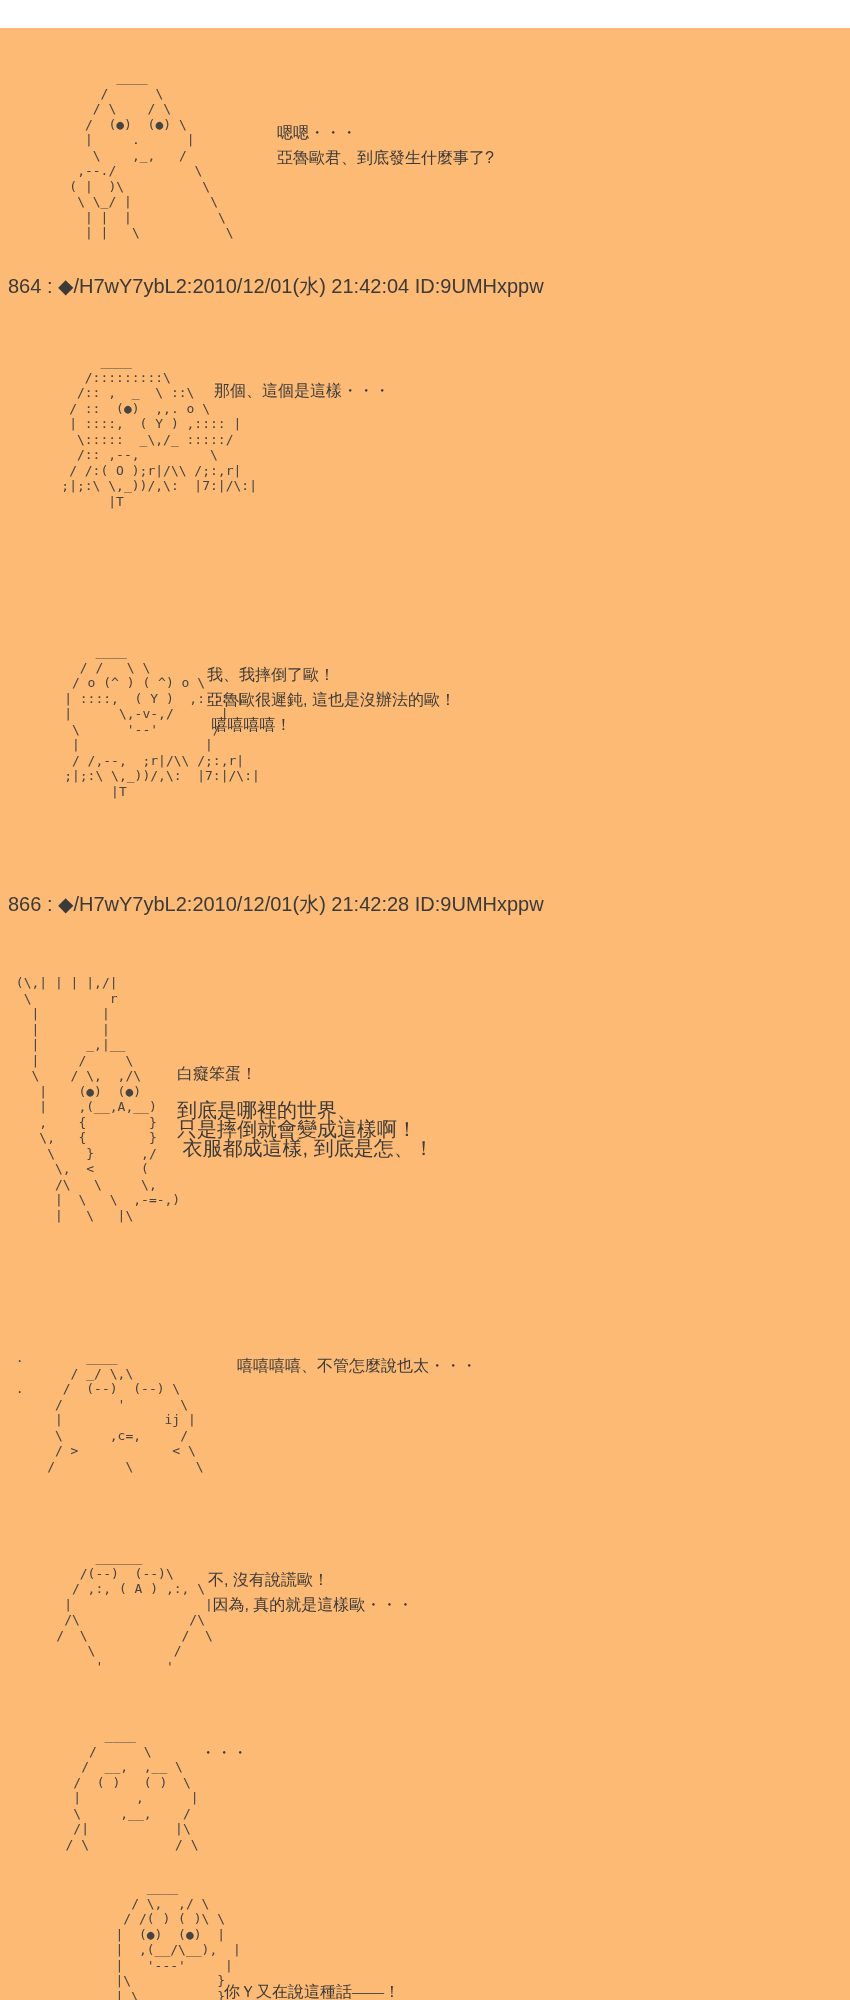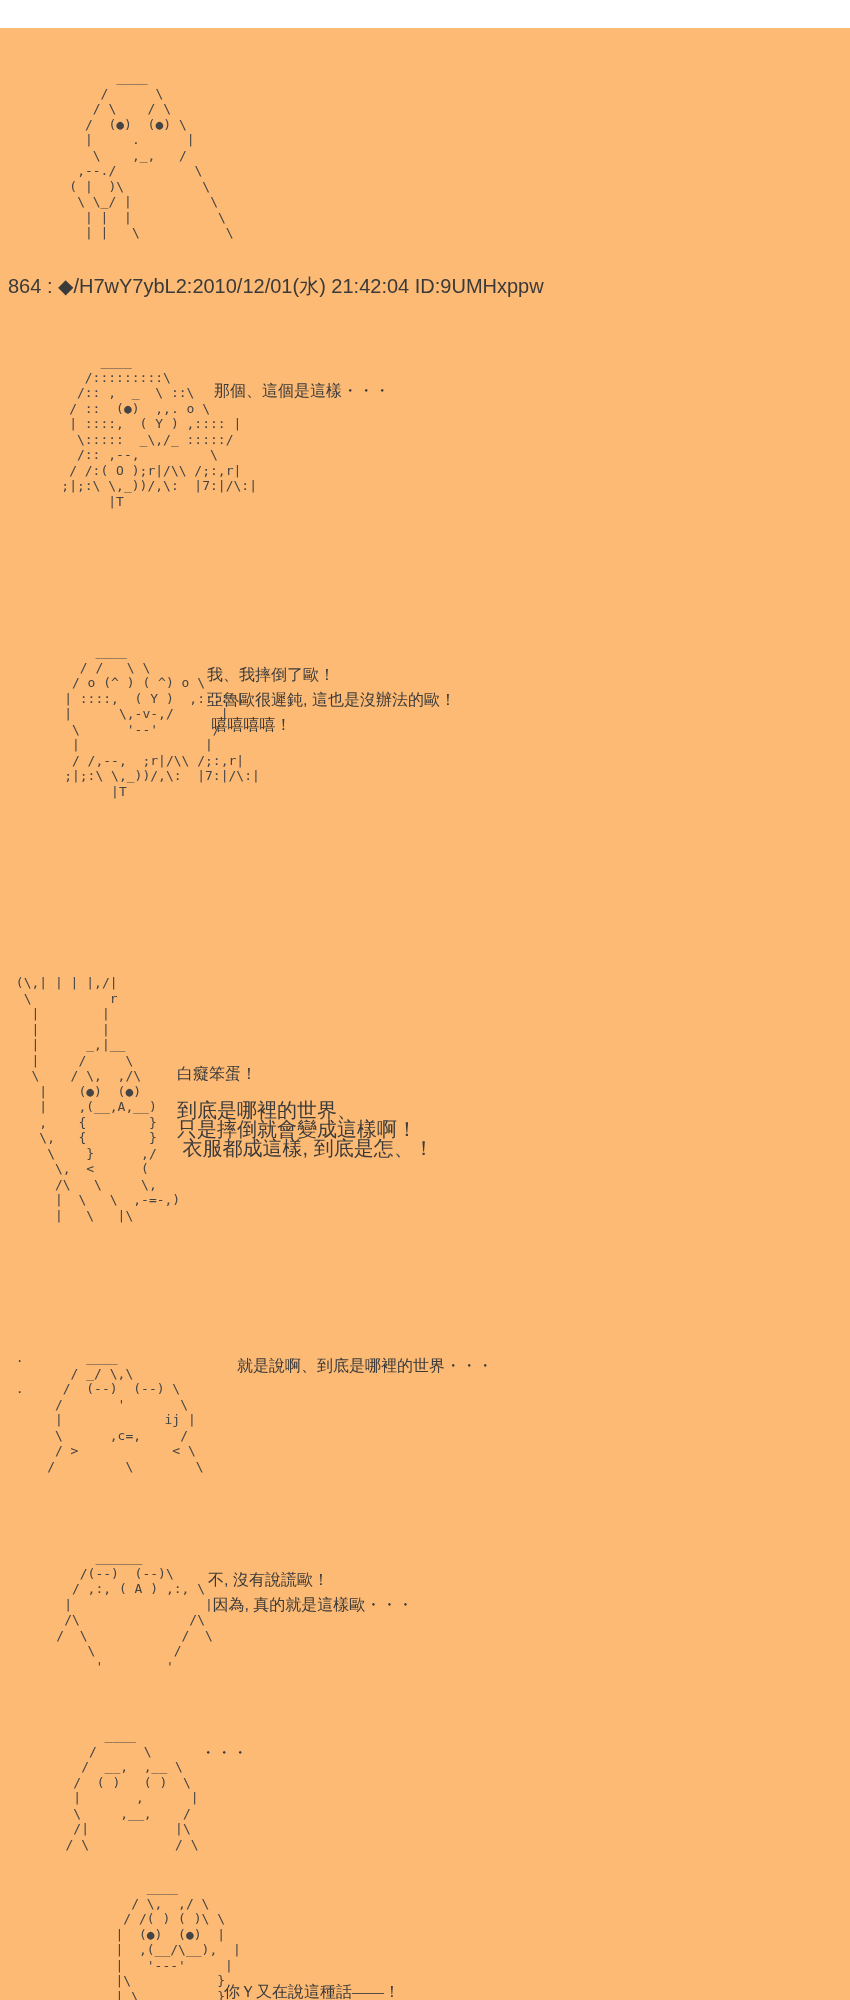--- a/index.html
+++ b/index.html
@@ -73,20 +73,22 @@
         /      \
        / \    / \
       /  (●)  (●) \
       |     .      |
        \    ,_,   /
      ,--./          \
     ( |  )\          \
      \ \_/ |          \
       | |  |           \
       | |   \           \</pre>
+  <div id="d1" class="dialogue">嗯嗯・・・
+亞魯歐君、到底發生什麼事了?</div>
 
   <div id="meta864" class="meta">864 : ◆/H7wY7ybL2:2010/12/01(水) 21:42:04 ID:9UMHxppw</div>
 
   <pre id="aa2" class="aa">         ____
        /:::::::::\
       /:: ,  _  \ ::\
      / ::  (●)  ,,. o \
      | ::::,  ( Y ) ,:::: |
       \:::::  _\,/_ :::::/
       /:: ,--,         \
@@ -103,20 +105,21 @@
       \      '--'       /
       |                |
       / /,--,  ;r|/\\ /;:,r|
      ;|;:\ \,_))/,\:  |7:|/\:|
            |T</pre>
   <div id="d3" class="dialogue">我、我摔倒了歐！
 亞魯歐很遲鈍, 這也是沒辦法的歐！
  嘻嘻嘻嘻！</div>
 
 
+  <div id="meta866" class="meta">866 : ◆/H7wY7ybL2:2010/12/01(水) 21:42:28 ID:9UMHxppw</div>
 
   <pre id="aa4" class="aa"> (\,| | | |,/|
   \          r
    |        |
    |        |
    |      _,|__
    |     /     \
    \    / \,  ,/\
     |    (●)  (●)
     |    ,(__,A,__)
@@ -133,21 +136,21 @@
  衣服都成這樣, 到底是怎、！</div>
 
   <pre id="aa5" class="aa"> .        ____
         / _/ \,\
  .     /  (--)  (--) \
       /       '       \
       |             ij |
       \      ,c=,     /
       / &gt;            &lt; \
      /         \        \</pre>
-  <div id="d5" class="dialogue">就是說啊、到底是哪裡的世界・・・</div>
+  <div id="d5" class="dialogue">嘻嘻嘻嘻、不管怎麼說也太・・・</div>
 
 
   <pre id="aa6" class="aa">         ______
        /(--)  (--)\
       / ,:, ( A ) ,:, \
      |                 |
      /\              /\
     /  \            /  \
         \          /
          '        '</pre>

